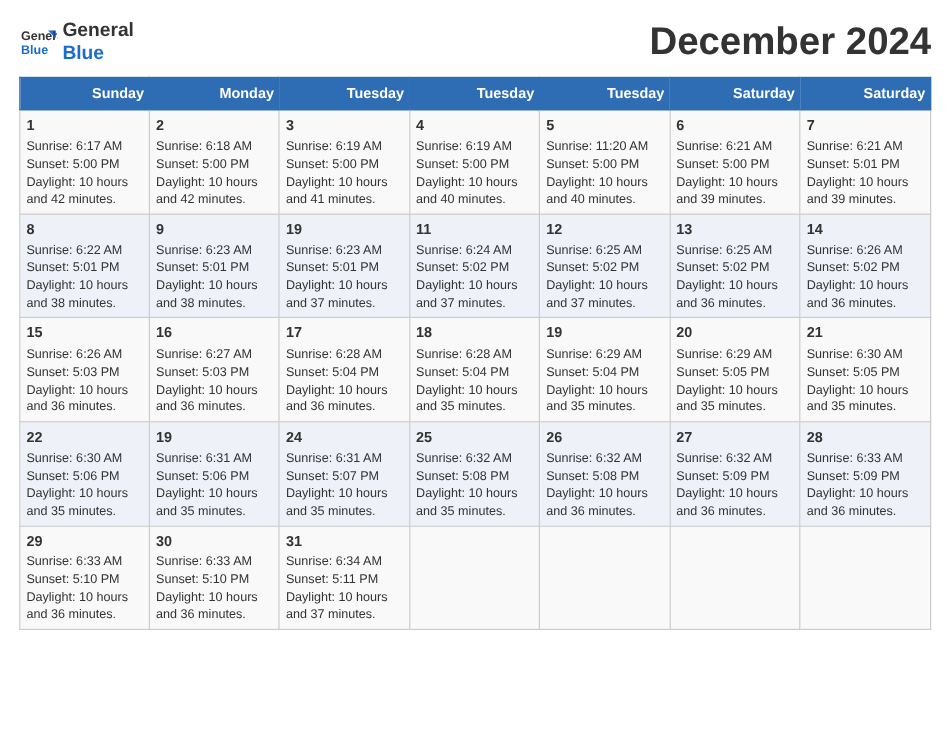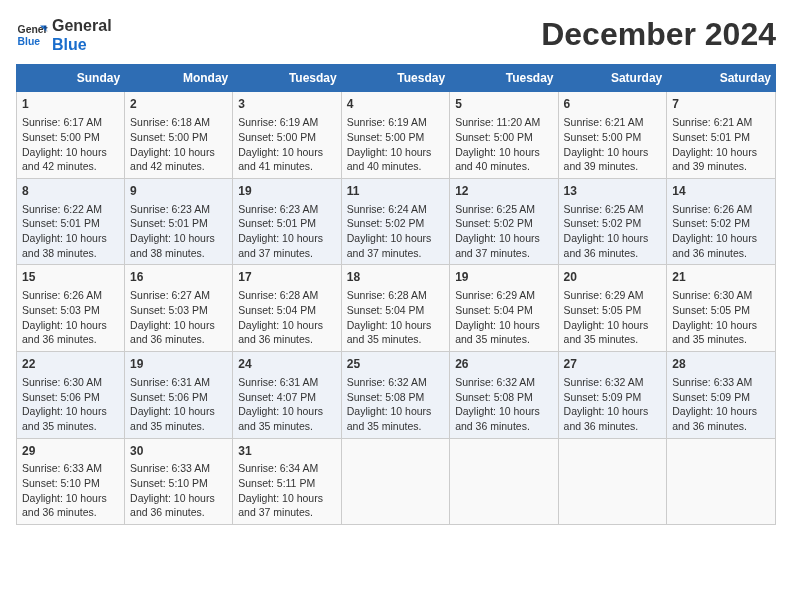--- a/index.html
+++ b/index.html
@@ -134,21 +134,21 @@
         <td><span class="day-num">16</span><span>Sunrise: 6:27 AM</span><br><span>Sunset: 5:03 PM</span><br><span>Daylight: 10 hours and 36 minutes.</span></td>
         <td><span class="day-num">17</span><span>Sunrise: 6:28 AM</span><br><span>Sunset: 5:04 PM</span><br><span>Daylight: 10 hours and 36 minutes.</span></td>
         <td><span class="day-num">18</span><span>Sunrise: 6:28 AM</span><br><span>Sunset: 5:04 PM</span><br><span>Daylight: 10 hours and 35 minutes.</span></td>
         <td><span class="day-num">19</span><span>Sunrise: 6:29 AM</span><br><span>Sunset: 5:04 PM</span><br><span>Daylight: 10 hours and 35 minutes.</span></td>
         <td><span class="day-num">20</span><span>Sunrise: 6:29 AM</span><br><span>Sunset: 5:05 PM</span><br><span>Daylight: 10 hours and 35 minutes.</span></td>
         <td><span class="day-num">21</span><span>Sunrise: 6:30 AM</span><br><span>Sunset: 5:05 PM</span><br><span>Daylight: 10 hours and 35 minutes.</span></td>
       </tr>
       <tr>
         <td><span class="day-num">22</span><span>Sunrise: 6:30 AM</span><br><span>Sunset: 5:06 PM</span><br><span>Daylight: 10 hours and 35 minutes.</span></td>
         <td><span class="day-num">19</span><span>Sunrise: 6:31 AM</span><br><span>Sunset: 5:06 PM</span><br><span>Daylight: 10 hours and 35 minutes.</span></td>
-        <td><span class="day-num">24</span><span>Sunrise: 6:31 AM</span><br><span>Sunset: 4:07 PM</span><br><span>Daylight: 10 hours and 35 minutes.</span></td>
+        <td><span class="day-num">24</span><span>Sunrise: 6:31 AM</span><br><span>Sunset: 5:07 PM</span><br><span>Daylight: 10 hours and 35 minutes.</span></td>
         <td><span class="day-num">25</span><span>Sunrise: 6:32 AM</span><br><span>Sunset: 5:08 PM</span><br><span>Daylight: 10 hours and 35 minutes.</span></td>
         <td><span class="day-num">26</span><span>Sunrise: 6:32 AM</span><br><span>Sunset: 5:08 PM</span><br><span>Daylight: 10 hours and 36 minutes.</span></td>
         <td><span class="day-num">27</span><span>Sunrise: 6:32 AM</span><br><span>Sunset: 5:09 PM</span><br><span>Daylight: 10 hours and 36 minutes.</span></td>
         <td><span class="day-num">28</span><span>Sunrise: 6:33 AM</span><br><span>Sunset: 5:09 PM</span><br><span>Daylight: 10 hours and 36 minutes.</span></td>
       </tr>
       <tr>
         <td><span class="day-num">29</span><span>Sunrise: 6:33 AM</span><br><span>Sunset: 5:10 PM</span><br><span>Daylight: 10 hours and 36 minutes.</span></td>
         <td><span class="day-num">30</span><span>Sunrise: 6:33 AM</span><br><span>Sunset: 5:10 PM</span><br><span>Daylight: 10 hours and 36 minutes.</span></td>
         <td><span class="day-num">31</span><span>Sunrise: 6:34 AM</span><br><span>Sunset: 5:11 PM</span><br><span>Daylight: 10 hours and 37 minutes.</span></td>
         <td class="empty-cell"></td>

